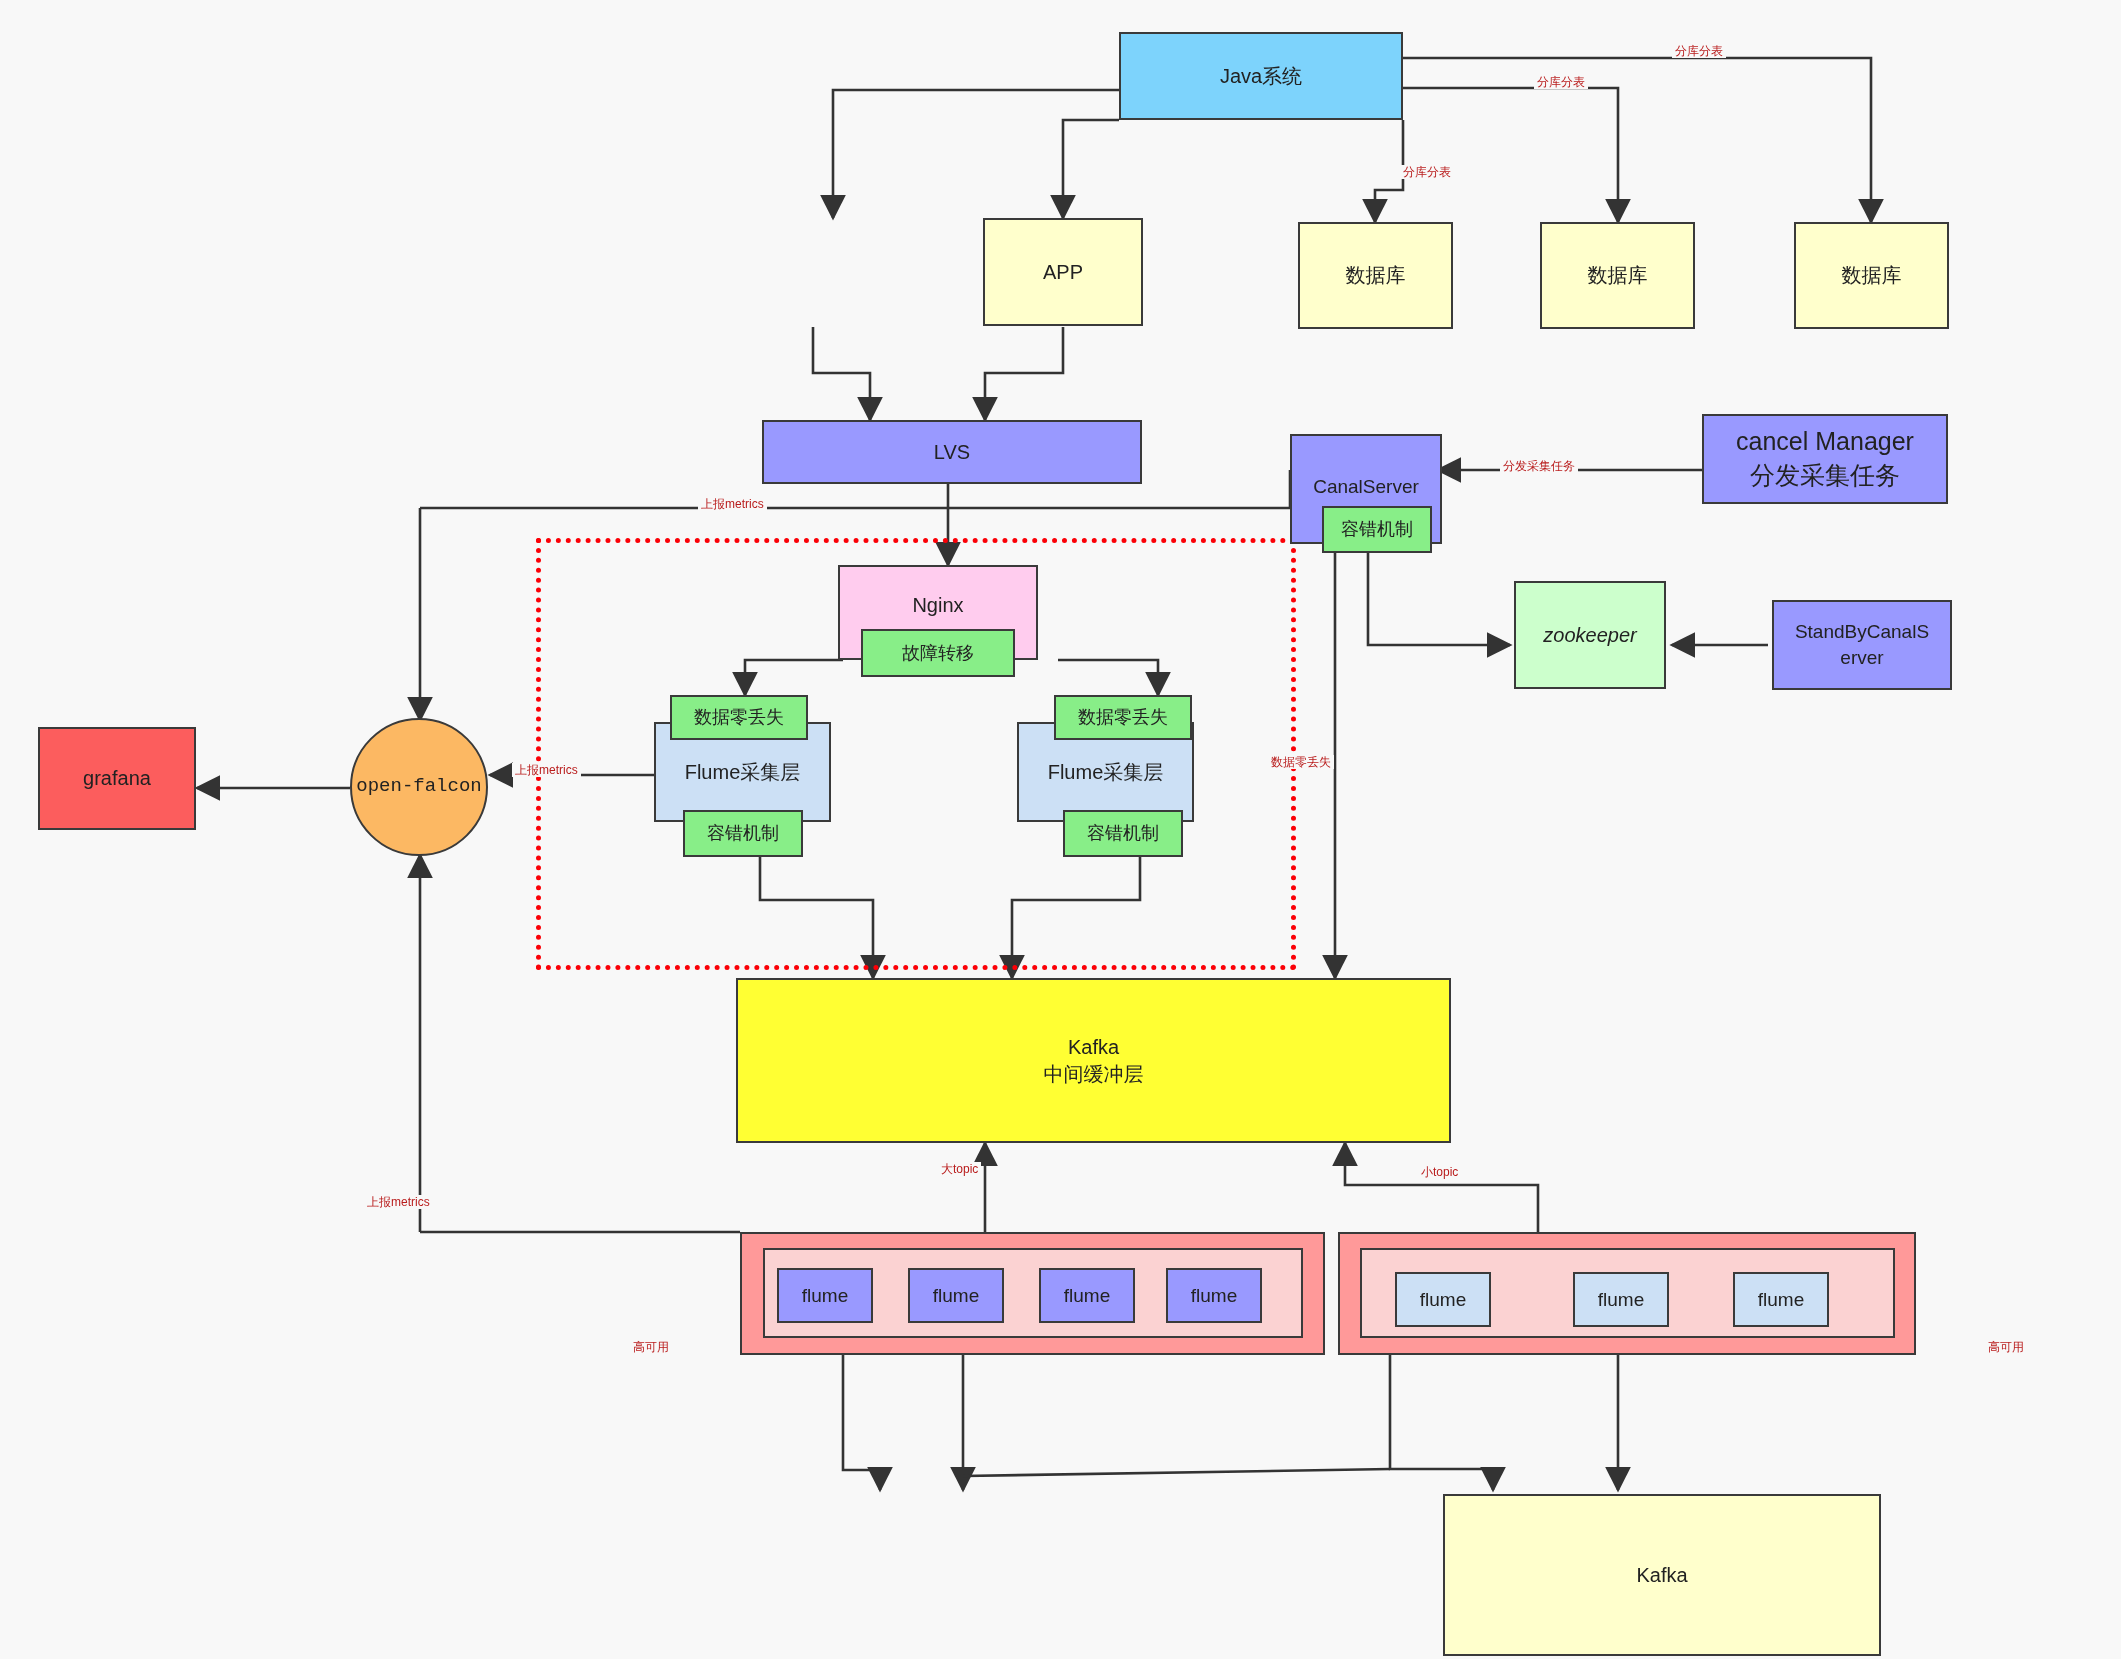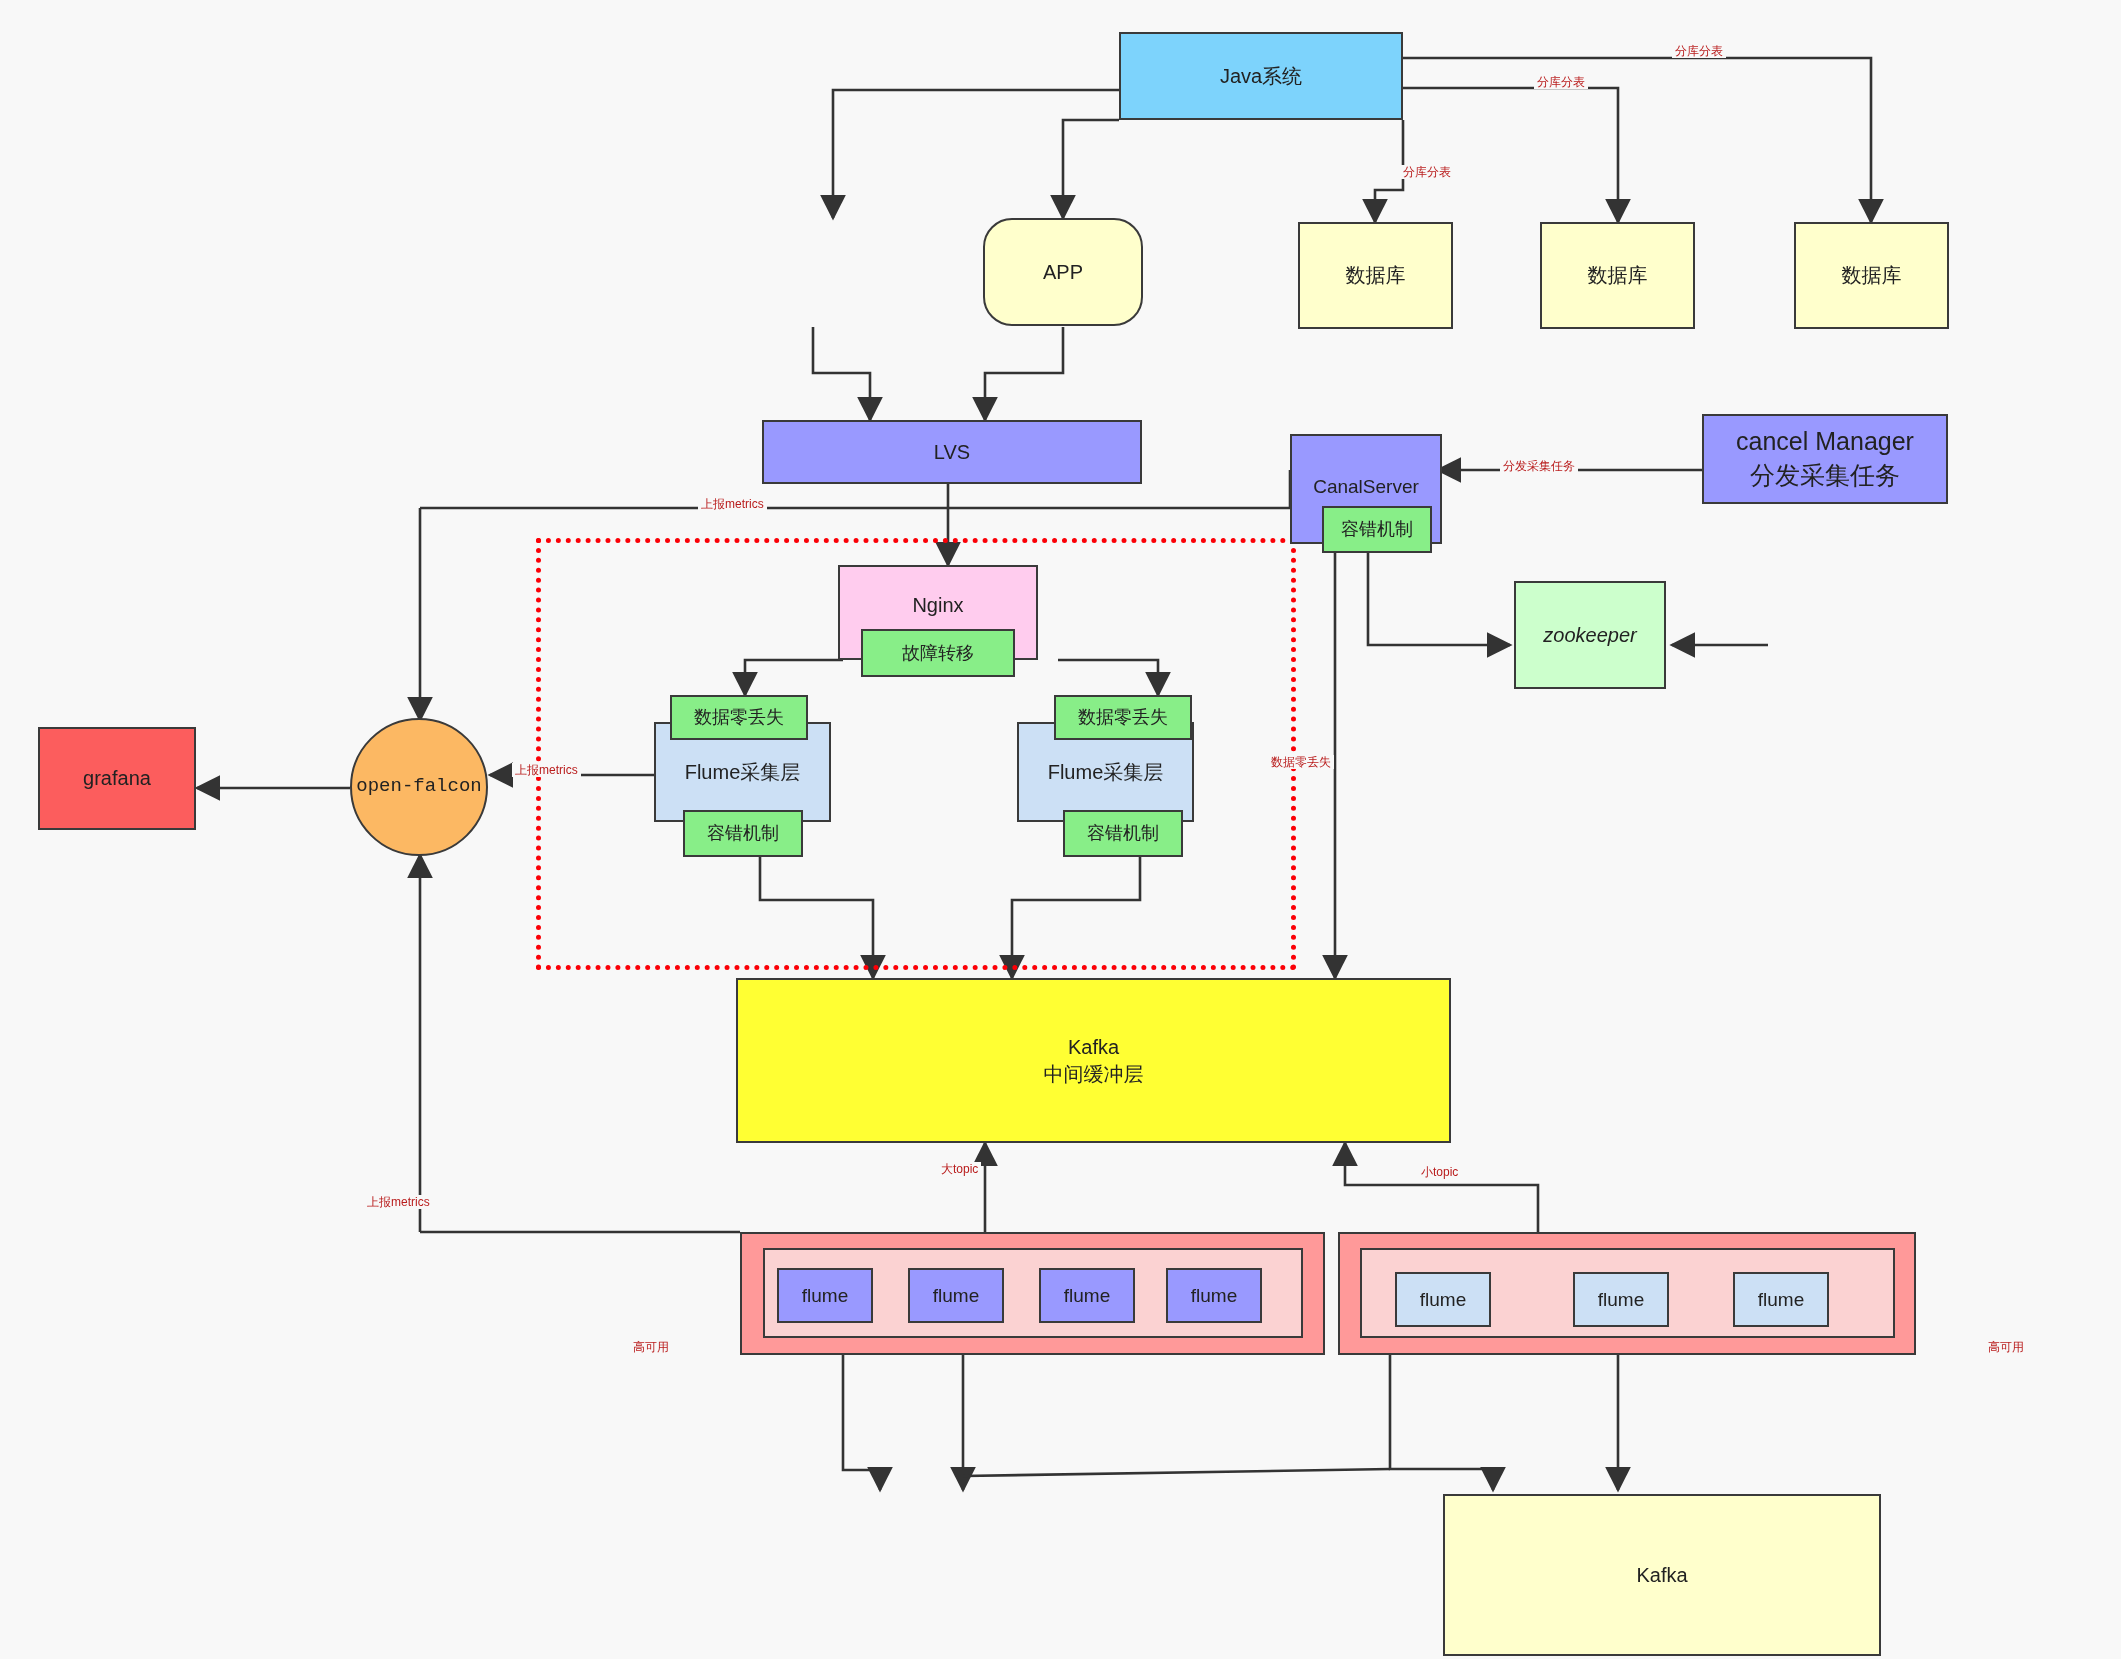--- a/index.html
+++ b/index.html
@@ -91,38 +91,40 @@
       <path d="M420,1232 L740,1232"></path>
       <path d="M963,1476 L1390,1469"></path>
     </g>
   </svg>
 
   <div class="redbox" style="left:536px;top:538px;width:760px;height:432px;"></div>
 
   <div class="node" style="left:1119px;top:32px;width:284px;height:88px;background:#7dd3fc;">Java系统</div>
 
 
-  <div class="node" style="left:983px;top:218px;width:160px;height:108px;background:#ffffcc;border-radius:29px;">APP</div>
+  <div class="node" style="left:983px;top:218px;width:160px;height:108px;background:#ffffcc;">APP</div>
 
   <div class="node" style="left:1298px;top:222px;width:155px;height:107px;background:#ffffcc;">数据库</div>
 
   <div class="node" style="left:1540px;top:222px;width:155px;height:107px;background:#ffffcc;">数据库</div>
 
   <div class="node" style="left:1794px;top:222px;width:155px;height:107px;background:#ffffcc;">数据库</div>
 
   <div class="node" style="left:762px;top:420px;width:380px;height:64px;background:#9999ff;">LVS</div>
 
   <div class="node" style="left:1290px;top:434px;width:152px;height:110px;background:#9999ff;align-items:flex-end;padding-bottom:42px;font-size:19px;">CanalServer</div>
   <div class="node" style="left:1322px;top:506px;width:110px;height:47px;background:#88ee88;font-size:18px;">容错机制</div>
 
   <div class="node" style="left:1702px;top:414px;width:246px;height:90px;background:#9999ff;font-size:25px;">cancel Manager
 分发采集任务</div>
 
   <div class="node" style="left:1514px;top:581px;width:152px;height:108px;background:#ccffcc;font-style:italic;">zookeeper</div>
 
+  <div class="node" style="left:1772px;top:600px;width:180px;height:90px;background:#9999ff;font-size:19px;">StandByCanalS
+erver</div>
 
   <div class="node" style="left:838px;top:565px;width:200px;height:95px;background:#ffccee;align-items:flex-start;padding-top:25px;">Nginx</div>
   <div class="node" style="left:861px;top:629px;width:154px;height:48px;background:#88ee88;font-size:18px;">故障转移</div>
 
   <div class="node" style="left:654px;top:722px;width:177px;height:100px;background:#cce0f5;">Flume采集层</div>
   <div class="node" style="left:670px;top:695px;width:138px;height:45px;background:#88ee88;font-size:18px;">数据零丢失</div>
   <div class="node" style="left:683px;top:810px;width:120px;height:47px;background:#88ee88;font-size:18px;">容错机制</div>
 
   <div class="node" style="left:1017px;top:722px;width:177px;height:100px;background:#cce0f5;">Flume采集层</div>
   <div class="node" style="left:1054px;top:695px;width:138px;height:45px;background:#88ee88;font-size:18px;">数据零丢失</div>

